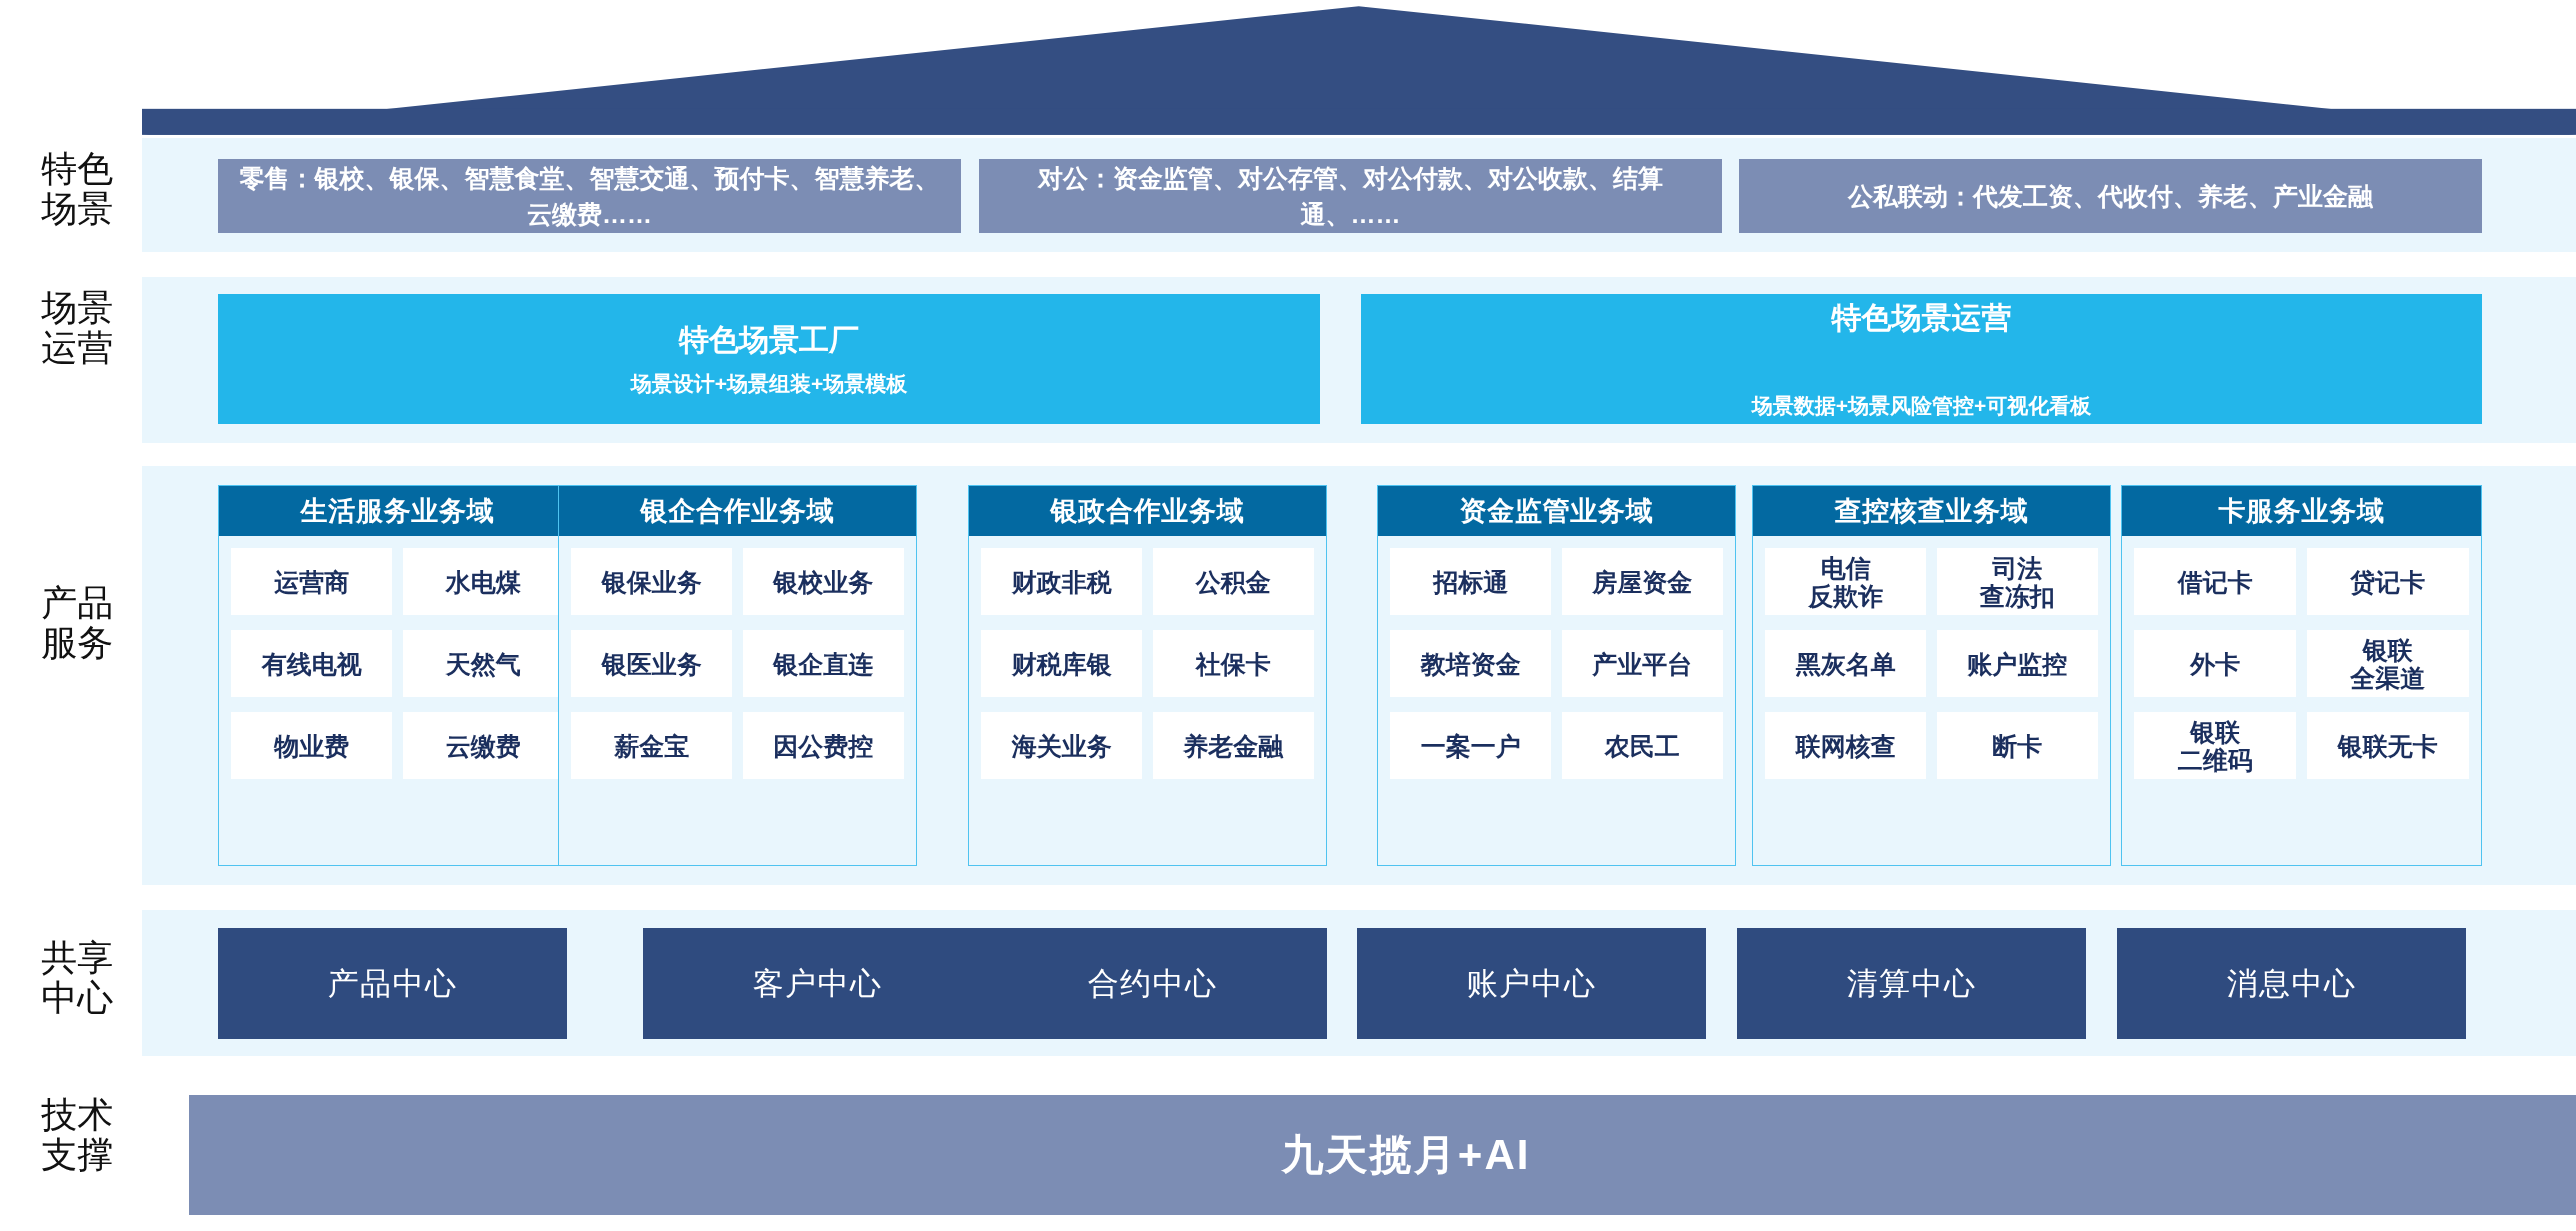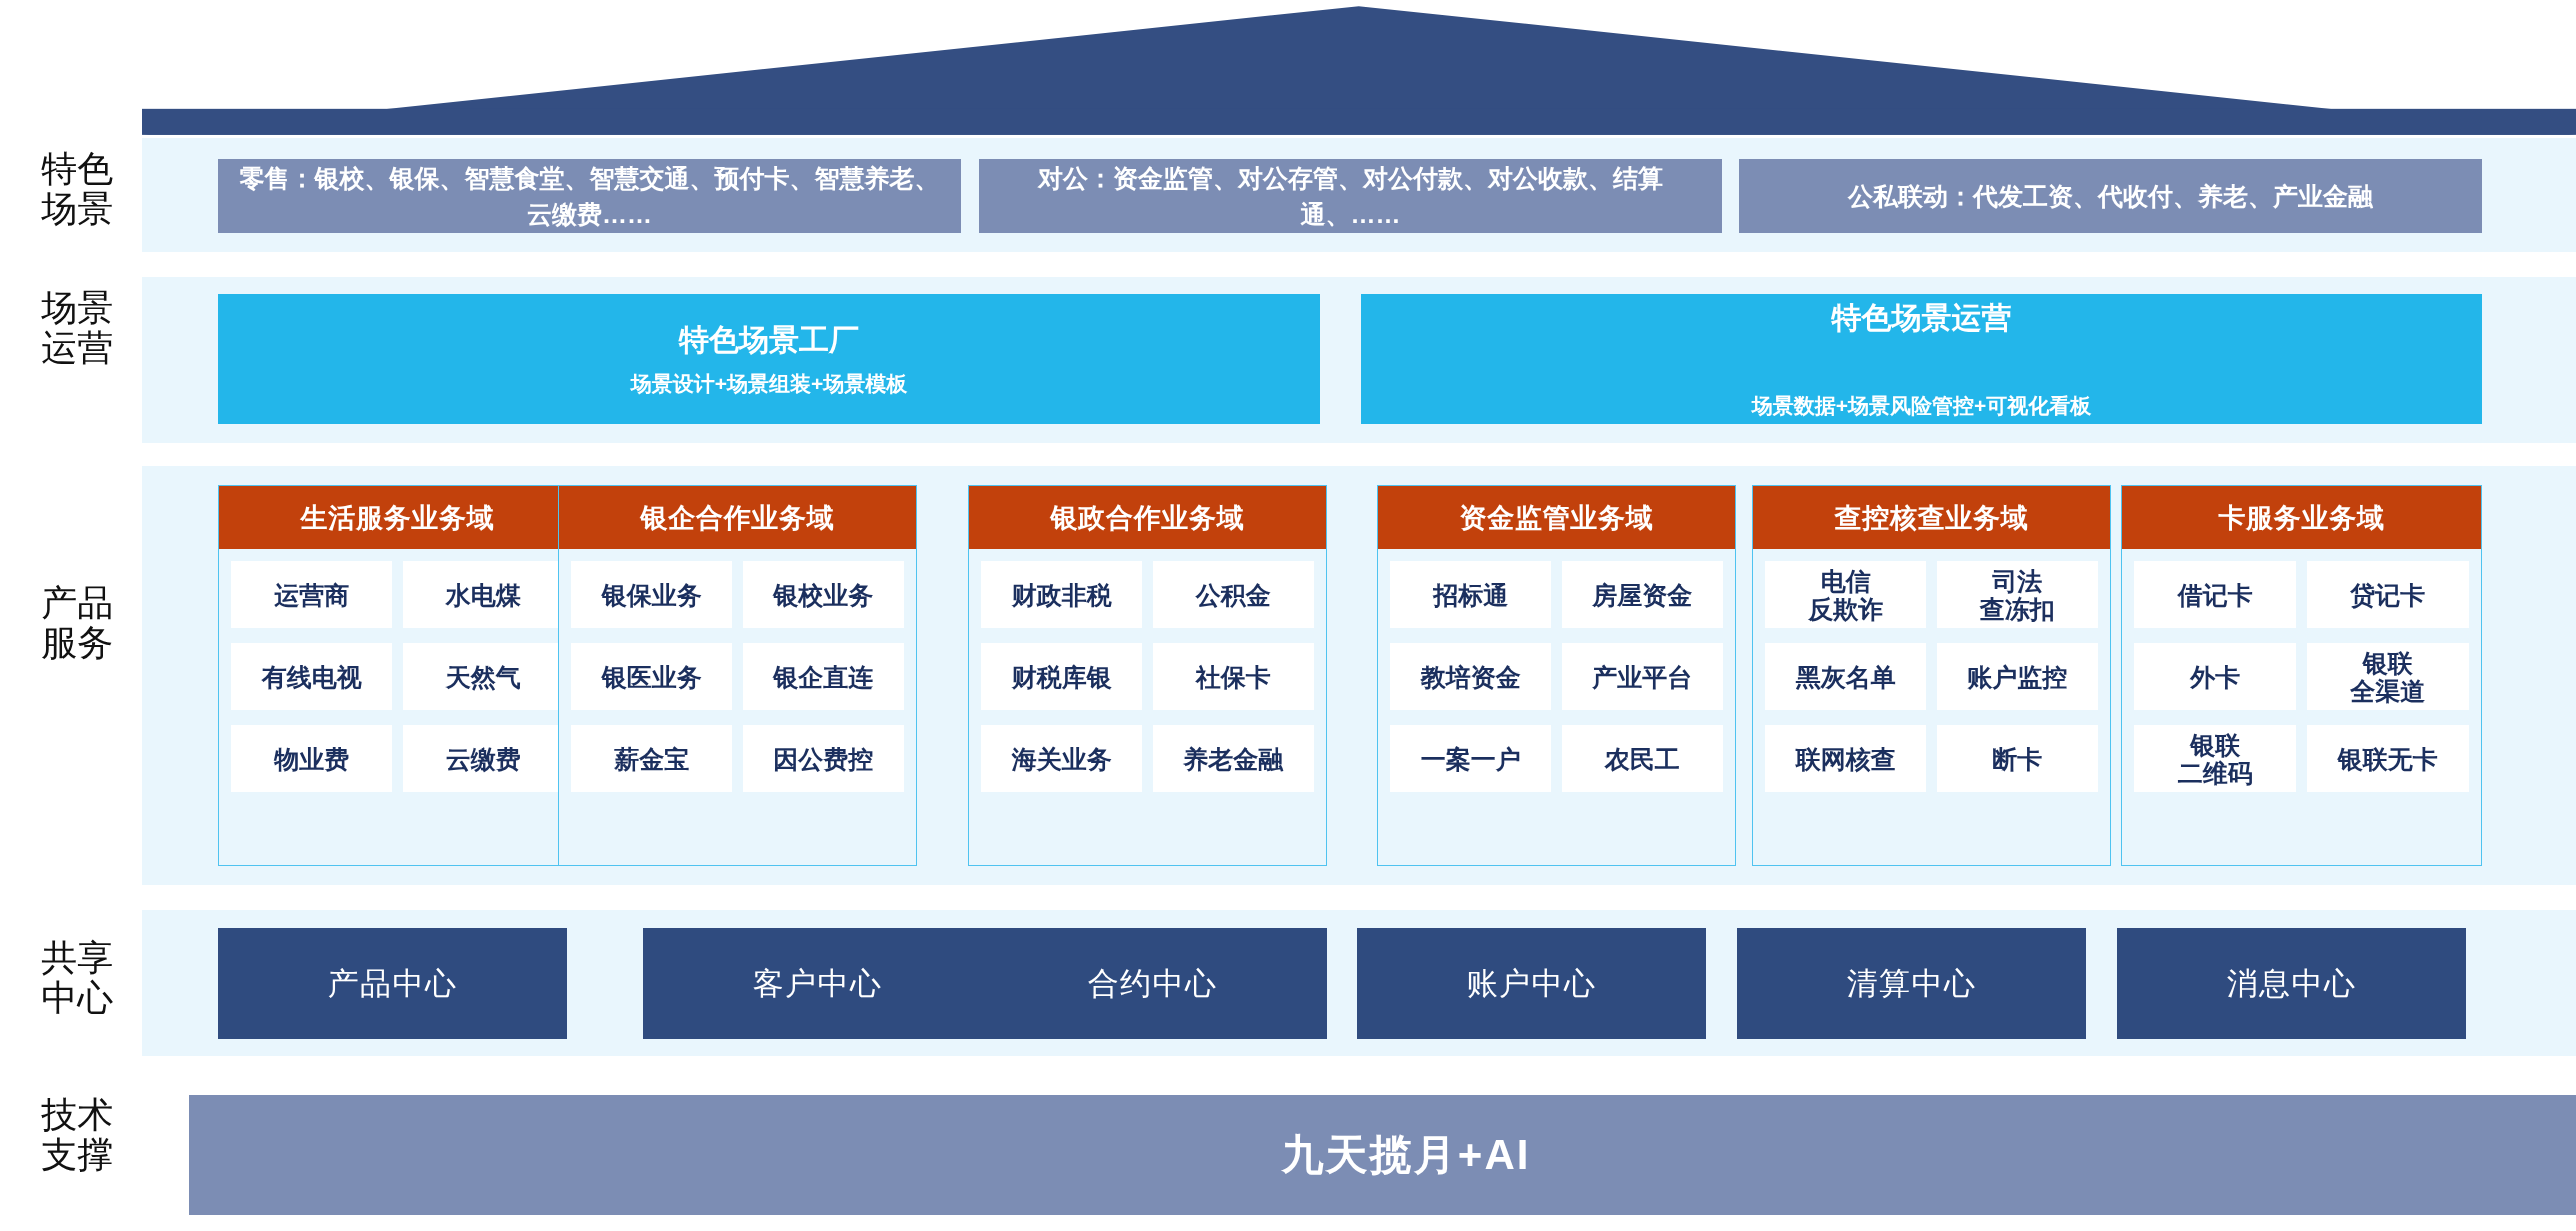--- a/index.html
+++ b/index.html
@@ -40,21 +40,21 @@
     position:absolute;background:#23b6ea;color:#ffffff;
     display:flex;flex-direction:column;align-items:center;justify-content:center;
     box-sizing:border-box;
   }
   .ops .t1{font-size:30px;font-weight:bold;line-height:1.2;margin-bottom:12.3px;}
   .ops .t2{font-size:21px;font-weight:bold;line-height:1.2;}
 
   
   .dom{position:absolute;background:#e9f6fd;border:1.4px solid #4fc3f0;box-sizing:border-box;}
   .dom-head{
-    height:63px;background:#c2410c;color:#ffffff;
+    height:50px;background:#0369a1;color:#ffffff;
     display:flex;align-items:center;justify-content:center;
     font-size:27px;font-weight:bold;letter-spacing:0.7px;
   }
   .dom-grid{
     padding:12.3px 12.3px 12.3px 12.3px;
     display:grid;grid-template-columns:1fr 1fr;gap:15px 11px;
   }
   .dom-cell{
     background:#ffffff;height:67px;
     display:flex;align-items:center;justify-content:center;text-align:center;

